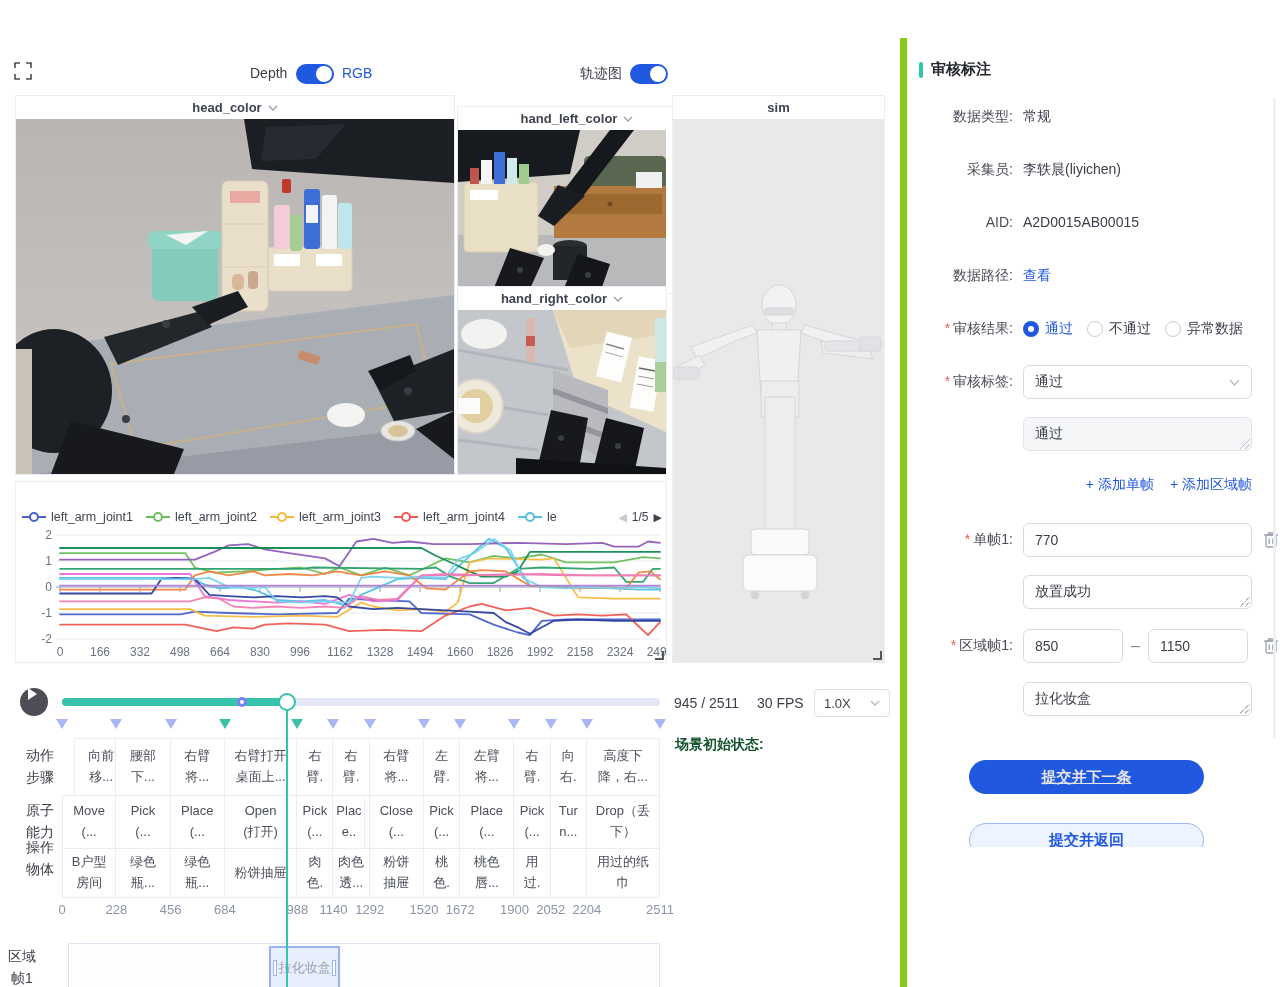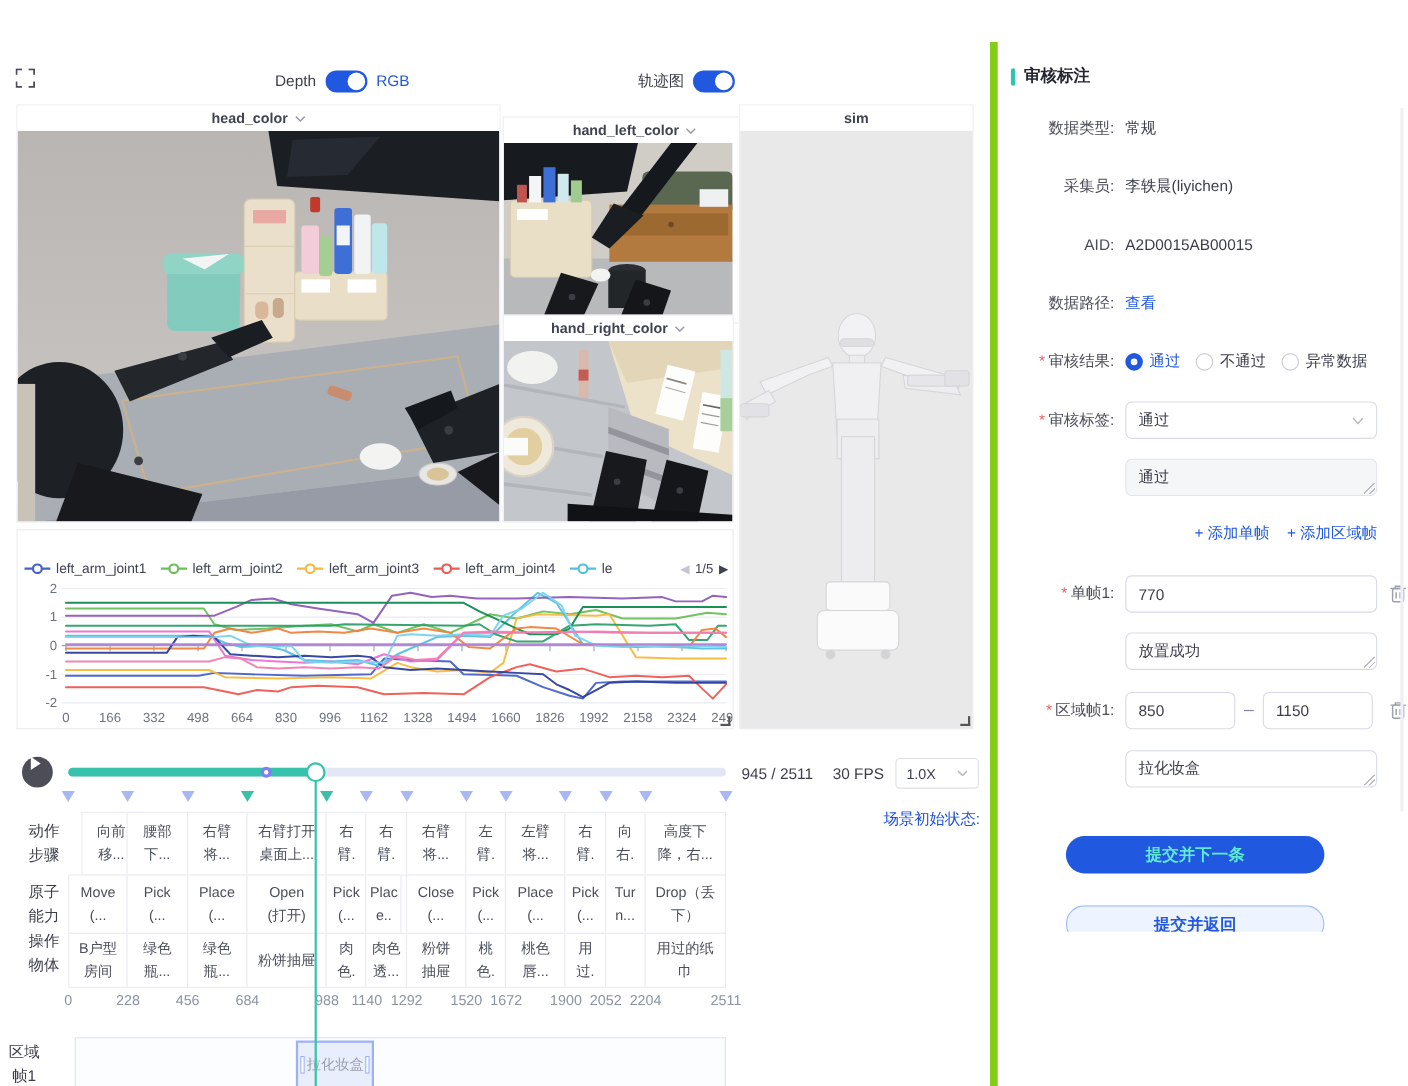--- a/index.html
+++ b/index.html
@@ -61,21 +61,21 @@
   .rlabel { position:absolute; left:0; width:44px; display:flex; align-items:center; justify-content:center;
             text-align:center; white-space:pre-line; font-size:14px; color:#3b3e49; line-height:1.55; }
   #steps-table { position:absolute; left:62px; top:700px; width:598px; }
   .tcell { position:absolute; border:1px solid #eaecf3; background:#fff; display:flex; align-items:center;
            justify-content:center; text-align:center; white-space:pre-line; font-size:13px; color:#4b4f5b;
            line-height:1.6; overflow:hidden; }
   #scale-row { position:absolute; left:62px; top:864px; width:640px; height:16px; font-size:13px; color:#8b93a5; }
   .scale-num { position:absolute; top:0; width:44px; text-align:center; }
 
   #scene-block { position:absolute; left:675px; top:698px; width:216px; }
-  #scene-block .scene-title { font-size:14px; font-weight:normal; color:#1d4ed8; margin-bottom:4px;text-align:right; }
+  #scene-block .scene-title { font-size:14px; font-weight:bold; color:#14532d; margin-bottom:4px; }
   #scene-block .scene-text { font-size:14px; color:#8d94a6; line-height:1.6; }
 
   #region-track { position:absolute; left:68px; top:905px; width:592px; height:50px;
                   border:1px solid #dfe3ef; background:#fcfdff; }
   #region-box { position:absolute; top:2px; bottom:2px; background:#e9eefc; border:2px solid #9db1f6;
                 display:flex; align-items:center; justify-content:center; font-size:13px; color:#989fae;
                 cursor:grab; }
   .region-handle { position:absolute; top:50%; margin-top:-8px; width:4px; height:16px; background:#fff;
                    border:1px solid #9db1f6; cursor:ew-resize; }
   .region-num { position:absolute; top:957px; width:60px; text-align:center; font-size:15px; color:#4a4e59; }
@@ -112,21 +112,21 @@
         background:linear-gradient(135deg, transparent 45%, #b9bcc6 45%, #b9bcc6 53%, transparent 53%, transparent 70%, #b9bcc6 70%, #b9bcc6 78%, transparent 78%); }
   .addlinks { position:absolute; left:116px; width:229px; display:flex; justify-content:flex-end; gap:16px;
               font-size:14px; color:#2158e0; }
   .addlinks span { cursor:pointer; }
   .input { margin-left:10px; height:34px; border:1px solid #d8dbe6; border-radius:6px; font-size:14px;
            color:#3b3e4a; padding:0 11px; display:flex; align-items:center; background:#fff; }
   .trash { position:absolute; left:356px; width:16px; height:18px; cursor:pointer; }
   .dash { margin:0 8px; color:#7d8596; }
   .btn { position:absolute; left:62px; width:235px; height:34px; border-radius:17px; display:flex;
          align-items:center; justify-content:center; font-size:15px; cursor:pointer; }
-  .btn.primary { background:#2158e0; color:#5eead4; font-weight:bold; }
+  .btn.primary { background:#2158e0; color:#e5e5e5; font-weight:bold;text-decoration:underline; }
   .btn.ghost { background:#eef4ff; color:#2158e0; border:1px solid #9dbcf5; font-weight:bold; }
   .btn-clip { position:absolute; left:0; top:785px; width:380px; height:24px; overflow:hidden; }
   .btn-clip .btn { top:0; }
   #rp-scrollbar { position:absolute; right:4px; top:60px; width:3px; height:640px; background:#f0f0f4; border-radius:2px; }
 </style>
 </head>
 <body>
 
 <div id="app">
 
@@ -460,21 +460,21 @@
       <div class="tri" style="left: 446.489px;"></div>
       <div class="tri" style="left: 482.688px;"></div>
       <div class="tri" style="left: 518.887px;"></div>
       <div class="tri" style="left: 592px;"></div>
     </div>
   <div id="row-labels">
       <div class="rlabel" style="top: 0px; height: 58px;">动作
 步骤</div>
       <div class="rlabel" style="top: 57px; height: 54px;">原子
 能力</div>
-      <div class="rlabel" style="top: 106px; height: 50px; font-family: Liberation Mono, monospace;">操作
+      <div class="rlabel" style="top: 96px; height: 50px;">操作
 物体</div>
     </div>
   <div id="steps-table">
       <div class="tcell" style="left: 12px; width: 54.2987px; top: 0px; height: 58px;">向前
 移...</div>
       <div class="tcell" style="left: 53.2987px; width: 55.2987px; top: 0px; height: 58px;">腰部
 下...</div>
       <div class="tcell" style="left: 107.597px; width: 55.2987px; top: 0px; height: 58px;">右臂
 将...</div>
       <div class="tcell" style="left: 161.896px; width: 73.3982px; top: 0px; height: 58px;">右臂打开

